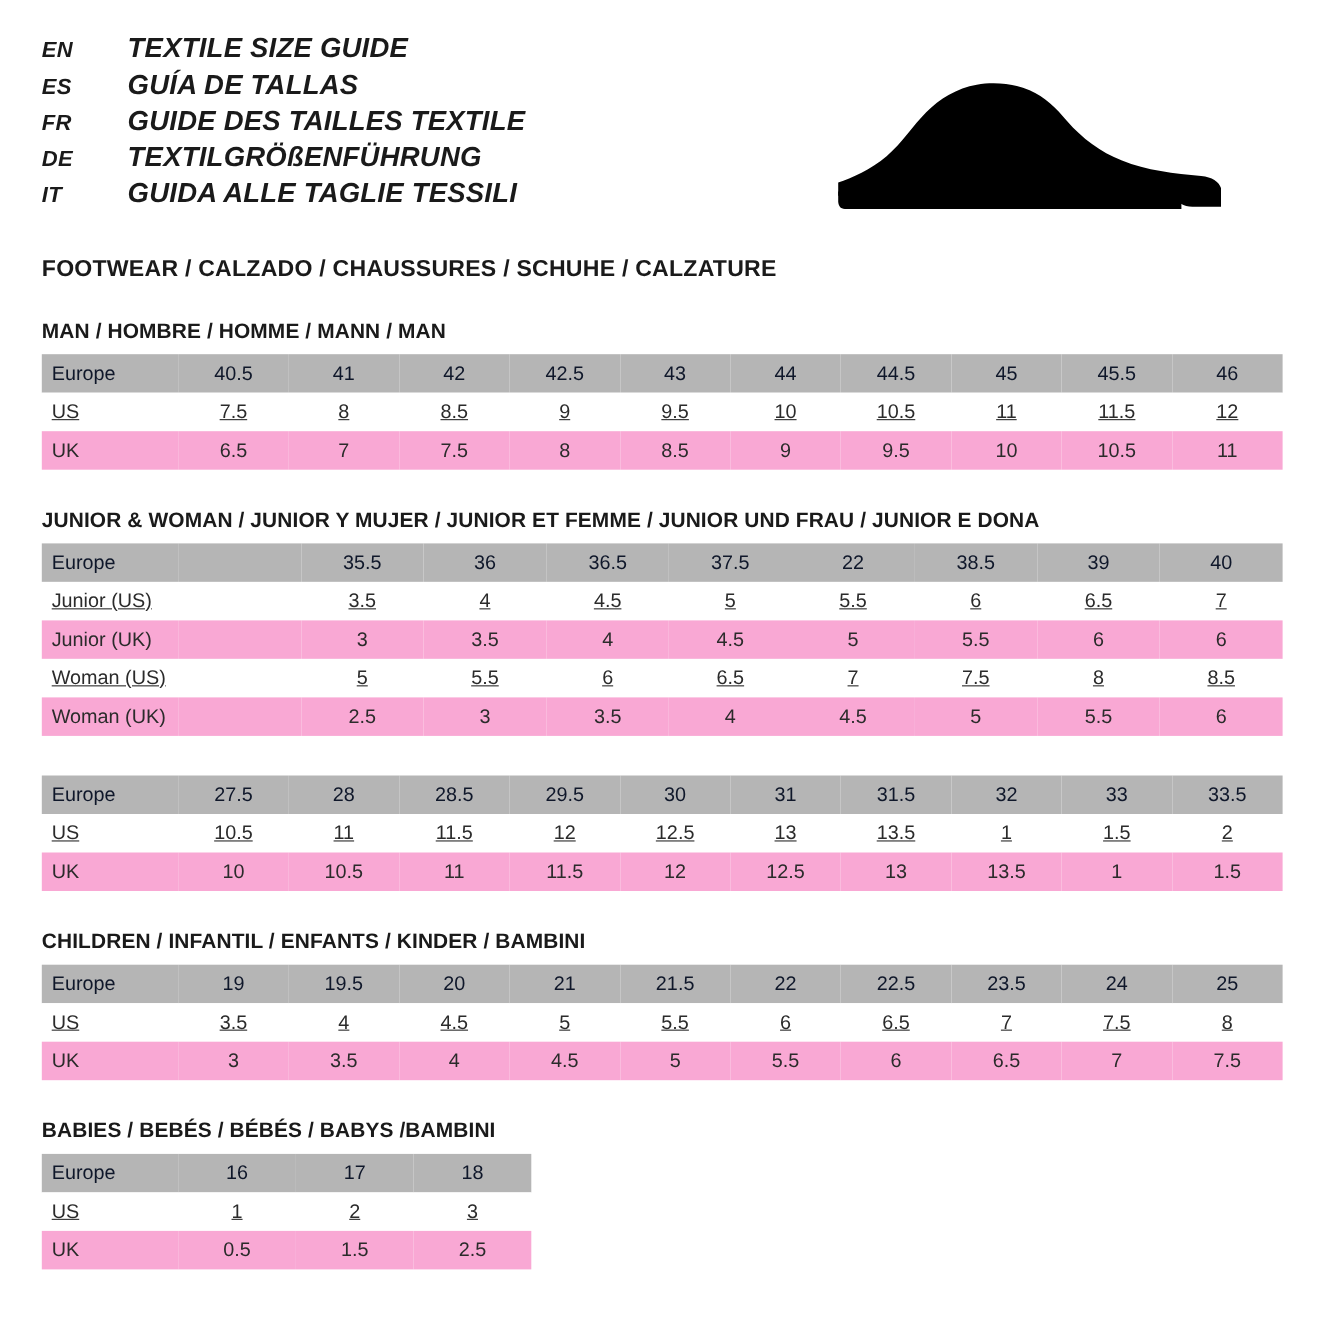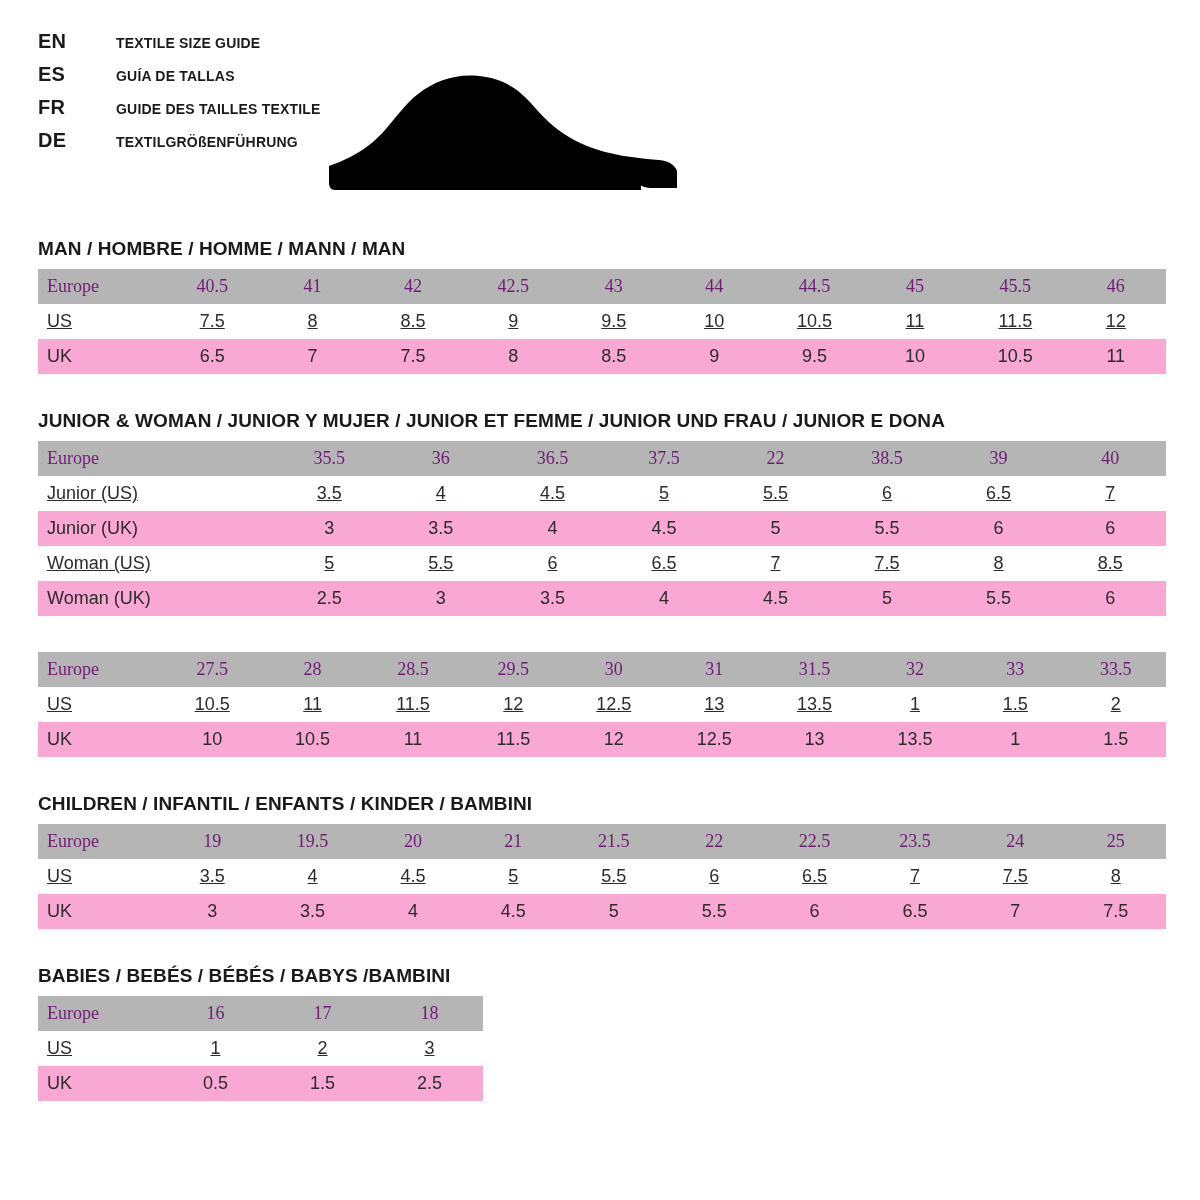--- a/index.html
+++ b/index.html
@@ -19,37 +19,39 @@
     width: 1200px;
     height: 1200px;
     box-sizing: border-box;
     padding: 30px 36px 0 38px;
   }
 
   
   .header {
     display: flex;
     align-items: flex-start;
+    justify-content: space-between;
+    font-style: italic;
   }
   .lang-list {
     display: block;
   }
   .lang-row {
     display: flex;
     align-items: baseline;
     height: 33px;
   }
   .lang-code {
     width: 78px;
     font-size: 20px;
     font-weight: bold;
     letter-spacing: 0.2px;
   }
   .lang-text {
-    font-size: 14px;
+    font-size: 25px;
     font-weight: bold;
     letter-spacing: 0.2px;
   }
   .subtitle {
     margin-top: 28px;
     font-size: 21px;
     font-weight: bold;
     letter-spacing: 0.2px;
   }
 
@@ -85,22 +87,21 @@
     text-align: center;
     vertical-align: middle;
     color: #2b2b2b;
   }
   td.label {
     text-align: left;
     padding-left: 9px;
   }
   tr.head td {
     background: #b5b5b5;
-    color: #701a75;
-    font-family: Liberation Serif, serif;
+    color: #0f172a;
   }
   tr.odd td {
     background: #ffffff;
     text-decoration: underline;
   }
   tr.even td {
     background: #f9a8d4;
   }
 
   
@@ -126,30 +127,35 @@
           <div class="lang-text">GUÍA DE TALLAS</div>
         </div>
         <div class="lang-row">
           <div class="lang-code">FR</div>
           <div class="lang-text">GUIDE DES TAILLES TEXTILE</div>
         </div>
         <div class="lang-row">
           <div class="lang-code">DE</div>
           <div class="lang-text">TEXTILGRÖßENFÜHRUNG</div>
         </div>
+        <div class="lang-row">
+          <div class="lang-code">IT</div>
+          <div class="lang-text">GUIDA ALLE TAGLIE TESSILI</div>
+        </div>
       </div>
     <div class="shoe-wrap">
       <svg viewBox="0 0 360 130" width="360" height="130" aria-hidden="true">
         <path fill="#000000" d="M8 96 C20 92 38 84 52 72 C66 60 76 44 88 32 C100 20 116 10 134 7 C150 4 168 6 182 12 C196 18 206 28 216 40 C230 56 246 68 266 76 C288 85 314 88 338 90 C348 91 354 95 356 101 L356 108 L8 108 Z"></path>
         <path fill="#000000" d="M352 104 L356 104 L356 118 L330 118 C322 118 316 114 312 108 L312 104 Z"></path>
         <path fill="#000000" d="M8 104 L320 104 L320 120 L14 120 C10 120 8 117 8 113 Z"></path>
       </svg>
     </div>
   </div>
 
+  <div class="subtitle">FOOTWEAR / CALZADO / CHAUSSURES / SCHUHE / CALZATURE</div>
 
   <div id="sections-root">
       <div class="section">
         <div class="section-title">MAN / HOMBRE / HOMME / MANN / MAN</div>
         <table class="full">
           <colgroup>
             <col class="labelcol">
             <col class="datacol" style="width: 100.4px;">
             <col class="datacol" style="width: 100.4px;">
             <col class="datacol" style="width: 100.4px;">

